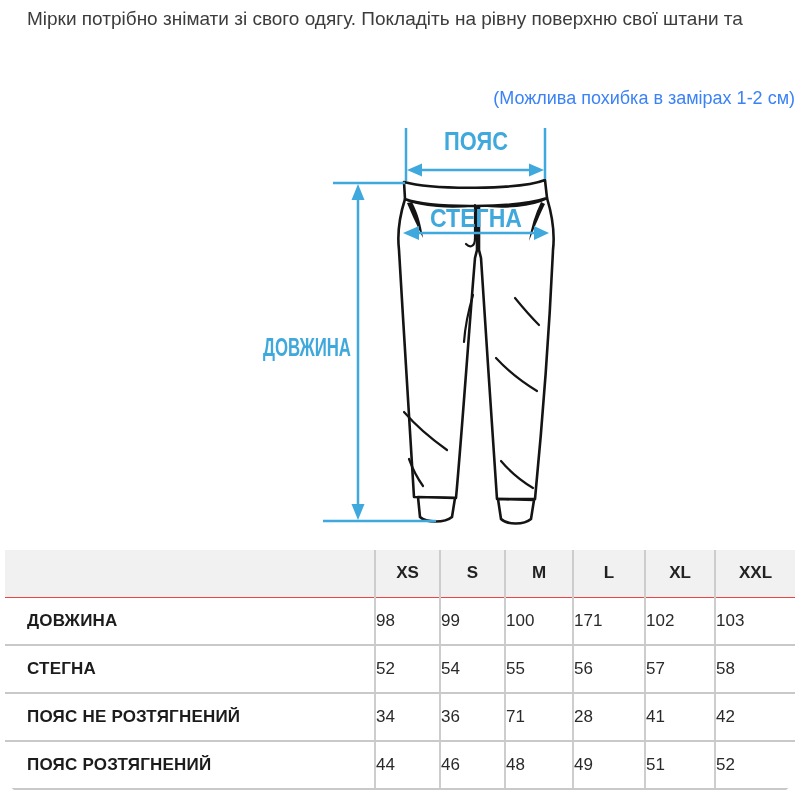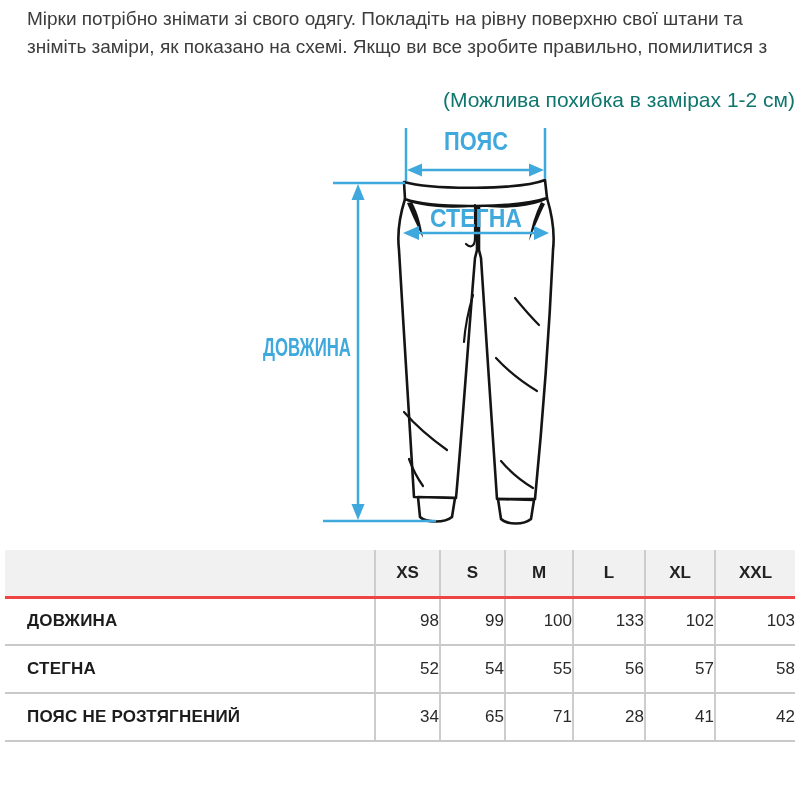--- a/index.html
+++ b/index.html
@@ -4,49 +4,48 @@
 <style>
   * { margin:0; padding:0; box-sizing:border-box; }
   html,body { background:#fff; }
   body { font-family:"Liberation Sans", sans-serif; }
   .page { position:relative; width:800px; height:795px; background:#fff; overflow:hidden;border-radius:31px; }
 
   .intro { position:absolute; left:27px; top:5px; width:760px;
            font-size:19px; line-height:28px; color:#3c3c3c; }
   .intro span { display:block; white-space:nowrap; }
 
-  .note { position:absolute; right:5px; top:88px; font-size:21px; color:#0f766e; }
+  .note { position:absolute; right:5px; top:88px; font-size:18px; color:#3b82f6; }
 
   .diagram-svg { position:absolute; left:0; top:0; width:800px; height:795px; pointer-events:none; }
 
   .size-table { position:absolute; left:5px; top:550px; width:790px;
                 border-collapse:collapse; table-layout:fixed; }
   .size-table thead th { height:47px; background:#f1f1f2; font-size:17px; font-weight:bold;
-                         color:#222; text-align:center; border-bottom:3px solid #ef4444; }
+                         color:#222; text-align:center; border-bottom:1px solid #ef4444; }
   .size-table tbody td { height:48px; border-bottom:2px solid #c9c9c9; font-size:17px;
-                         color:#2a2a2a; text-align:right; }
+                         color:#2a2a2a; text-align:left; }
   .size-table .vline { border-left:2px solid #cdcdcd; }
   .size-table .rowlabel { text-align:left; padding-left:22px; font-weight:bold;
                           font-size:17px; color:#1c1c1c; letter-spacing:0.2px; }
 
   .pants-line   { fill:#ffffff; stroke:#141414; stroke-width:2.6; stroke-linejoin:round; stroke-linecap:round; }
   .pants-detail { fill:none; stroke:#141414; stroke-width:2.2; stroke-linecap:round; }
   .pants-fill   { fill:#141414; stroke:none; }
   .meas-line    { fill:none; stroke:#3fa8dc; stroke-width:2.5; stroke-linecap:butt; }
   .meas-head    { fill:#3fa8dc; stroke:none; }
   .meas-text    { fill:#3fa8dc; font-family:"Liberation Sans", sans-serif; font-weight:bold; font-size:25px; }
 </style>
 </head>
 <body>
 
 <div class="page">
 
   <p class="intro">
     <span>Мірки потрібно знімати зі свого одягу. Покладіть на рівну поверхню свої штани та</span>
-    <span>зніміть заміри, як показано на схемі. Якщо ви все зробите правильно, помилитися з</span>
   </p>
 
   <div class="note">(Можлива похибка в замірах 1-2 см)</div>
 
   <svg class="diagram-svg" viewBox="0 0 800 795" width="800" height="795" xmlns="http://www.w3.org/2000/svg">
 
     <g>
       <path class="pants-line" d="M405,199 C399,218 397,233 399,250 C404,335 410,432 414,497
                L456,498 C462,432 469,330 475,258 L477,250 L477,205
                C450,208 422,206 405,199 Z"></path>
@@ -119,38 +118,47 @@
         <th class="vline">XL</th>
         <th class="vline">XXL</th>
       </tr>
     </thead>
     <tbody>
       <tr>
         <td class="rowlabel">ДОВЖИНА</td>
         <td class="vline">98</td>
         <td class="vline">99</td>
         <td class="vline">100</td>
-        <td class="vline">133</td>
+        <td class="vline">171</td>
         <td class="vline">102</td>
         <td class="vline">103</td>
       </tr>
       <tr>
         <td class="rowlabel">СТЕГНА</td>
         <td class="vline">52</td>
         <td class="vline">54</td>
         <td class="vline">55</td>
         <td class="vline">56</td>
         <td class="vline">57</td>
         <td class="vline">58</td>
       </tr>
       <tr>
         <td class="rowlabel">ПОЯС НЕ РОЗТЯГНЕНИЙ</td>
         <td class="vline">34</td>
-        <td class="vline">65</td>
+        <td class="vline">36</td>
         <td class="vline">71</td>
         <td class="vline">28</td>
         <td class="vline">41</td>
         <td class="vline">42</td>
+      </tr>
+      <tr>
+        <td class="rowlabel">ПОЯС РОЗТЯГНЕНИЙ</td>
+        <td class="vline">44</td>
+        <td class="vline">46</td>
+        <td class="vline">48</td>
+        <td class="vline">49</td>
+        <td class="vline">51</td>
+        <td class="vline">52</td>
       </tr>
     </tbody>
   </table>
 
 </div>
 
 </body></html>

